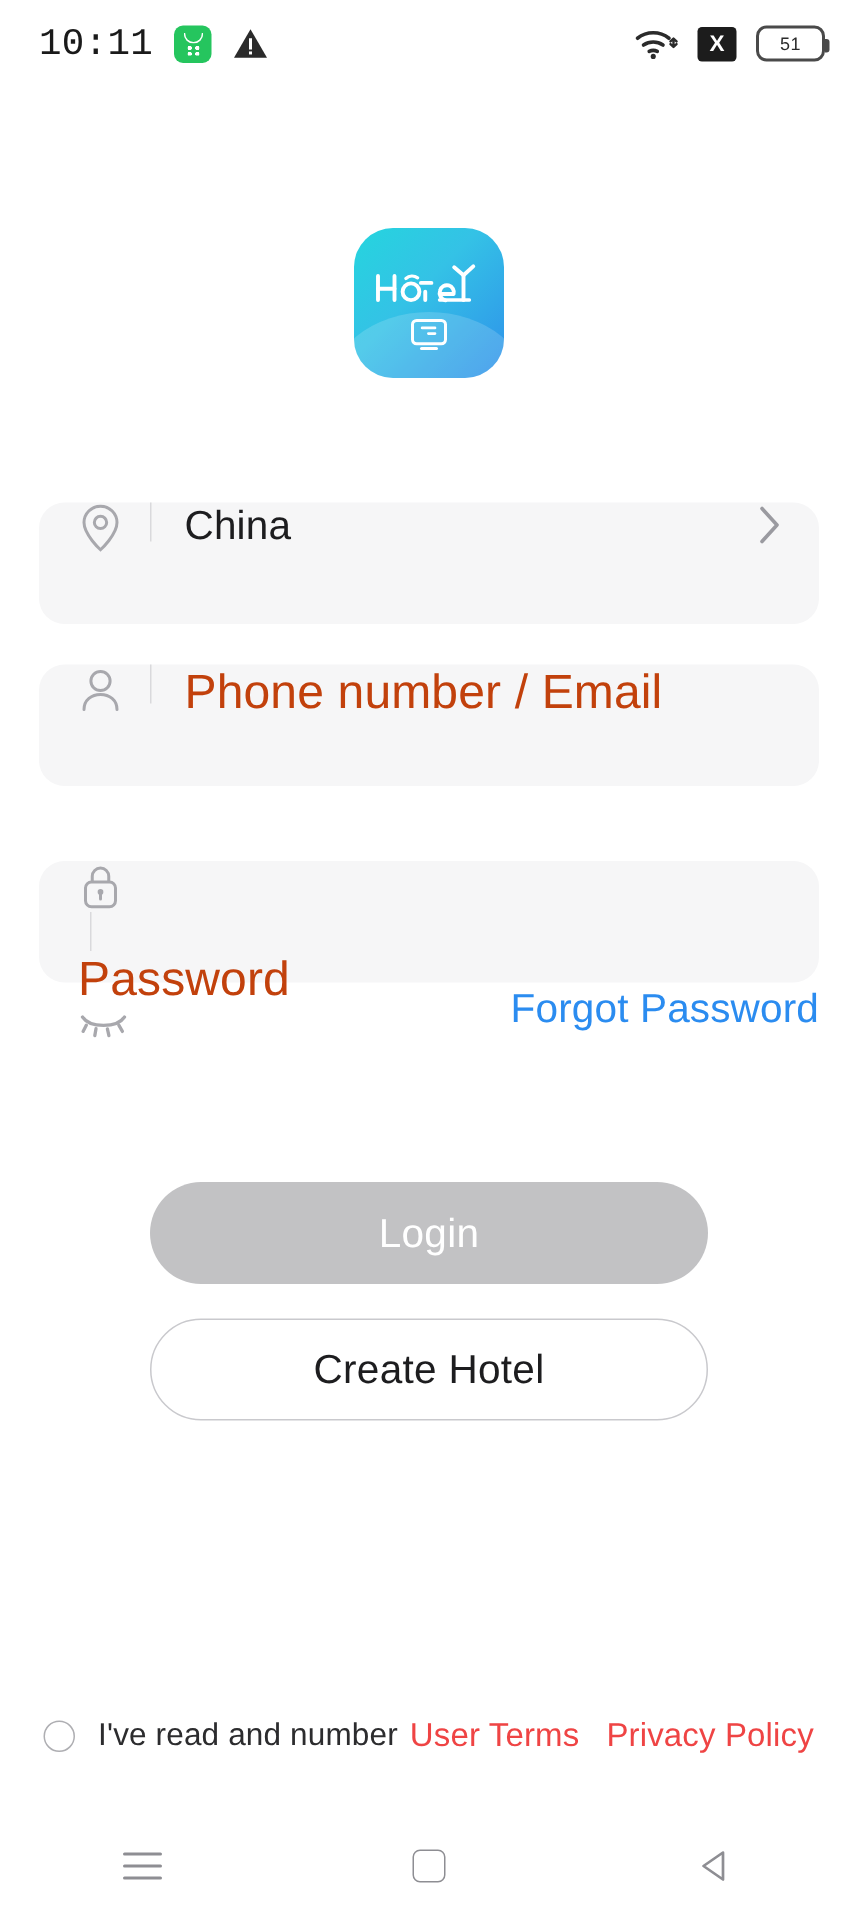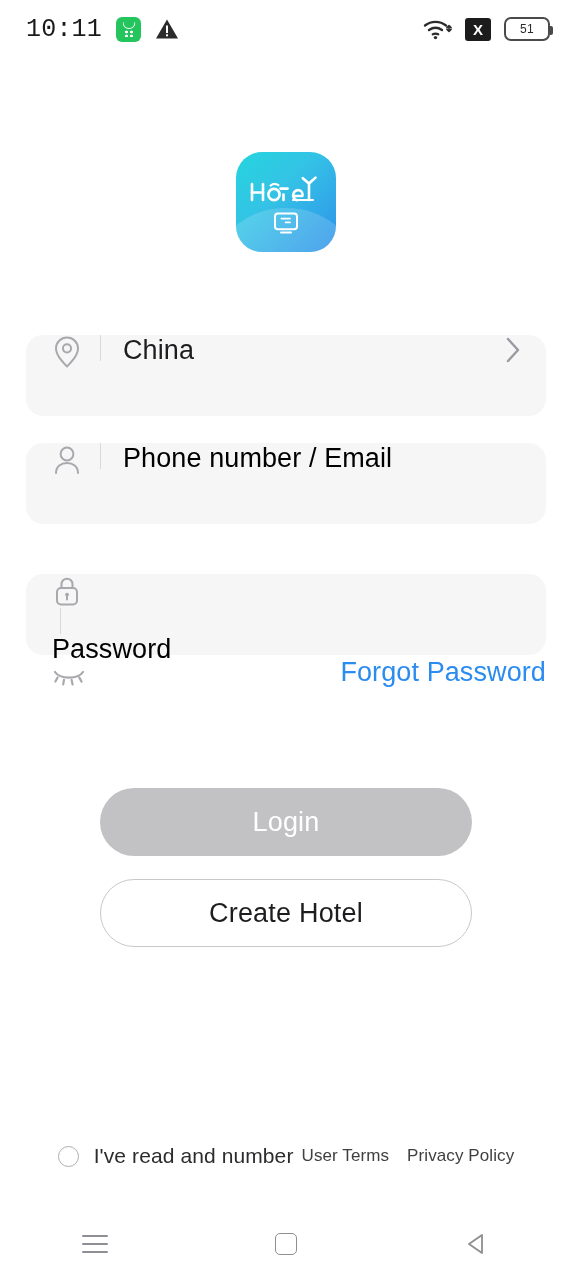--- a/index.html
+++ b/index.html
@@ -184,22 +184,22 @@
     margin: 0 22px 0 8px;
     flex: none;
   }
   .field-value {
     font-size: 27px;
     color: #1d1d1f;
     flex: 1;
     letter-spacing: 0.1px;
   }
   .field-placeholder {
-    font-size: 27px;
-    color: #000000;
+    font-size: 32px;
+    color: #c2410c;
     flex: 1;
     letter-spacing: 0.1px;
   }
   .field-trailing {
     flex: none;
     display: flex;
     align-items: center;
     justify-content: flex-end;
     width: 34px;
   }
@@ -262,22 +262,22 @@
     border-radius: 50%;
     flex: none;
     margin-right: 15px;
   }
   .agree-text {
     font-size: 21px;
     color: #2c2c2e;
     letter-spacing: 0.1px;
   }
   .agree-link {
-    font-size: 17px;
-    color: #404040;
+    font-size: 22px;
+    color: #ef4444;
     letter-spacing: 0.1px;
     margin-left: 8px;
   }
   .agree-link.second { margin-left: 18px; }
 
   
   .navbar {
     position: absolute;
     bottom: 0; left: 0;
     width: 572px;

